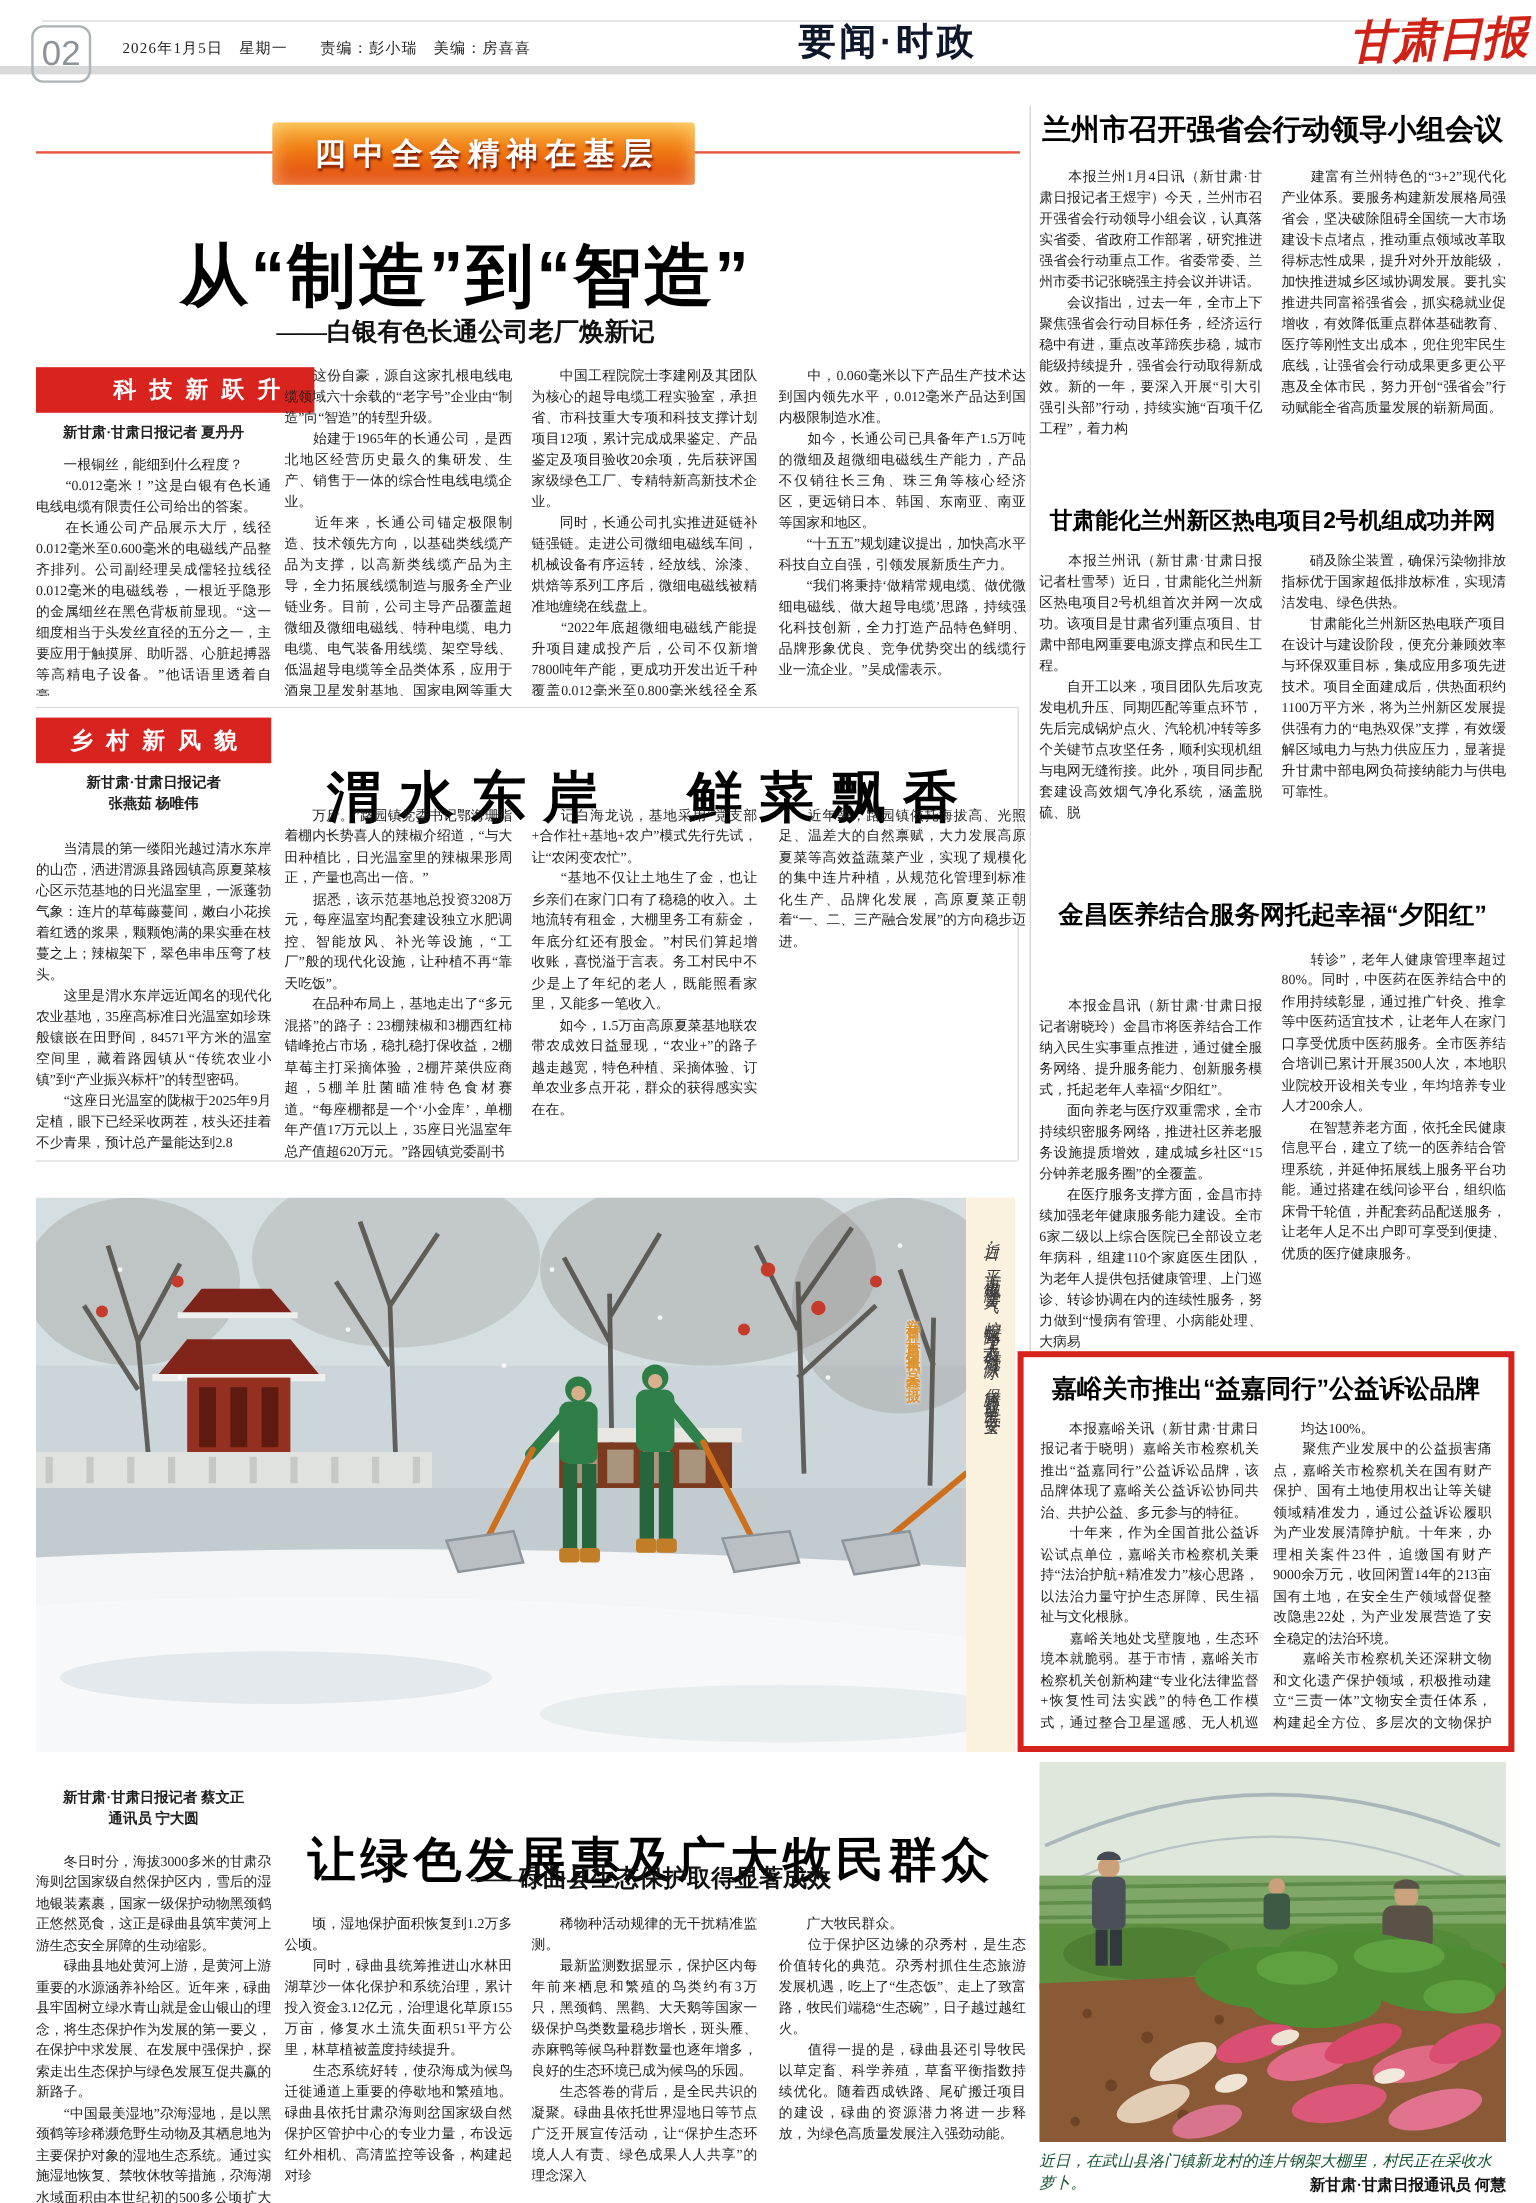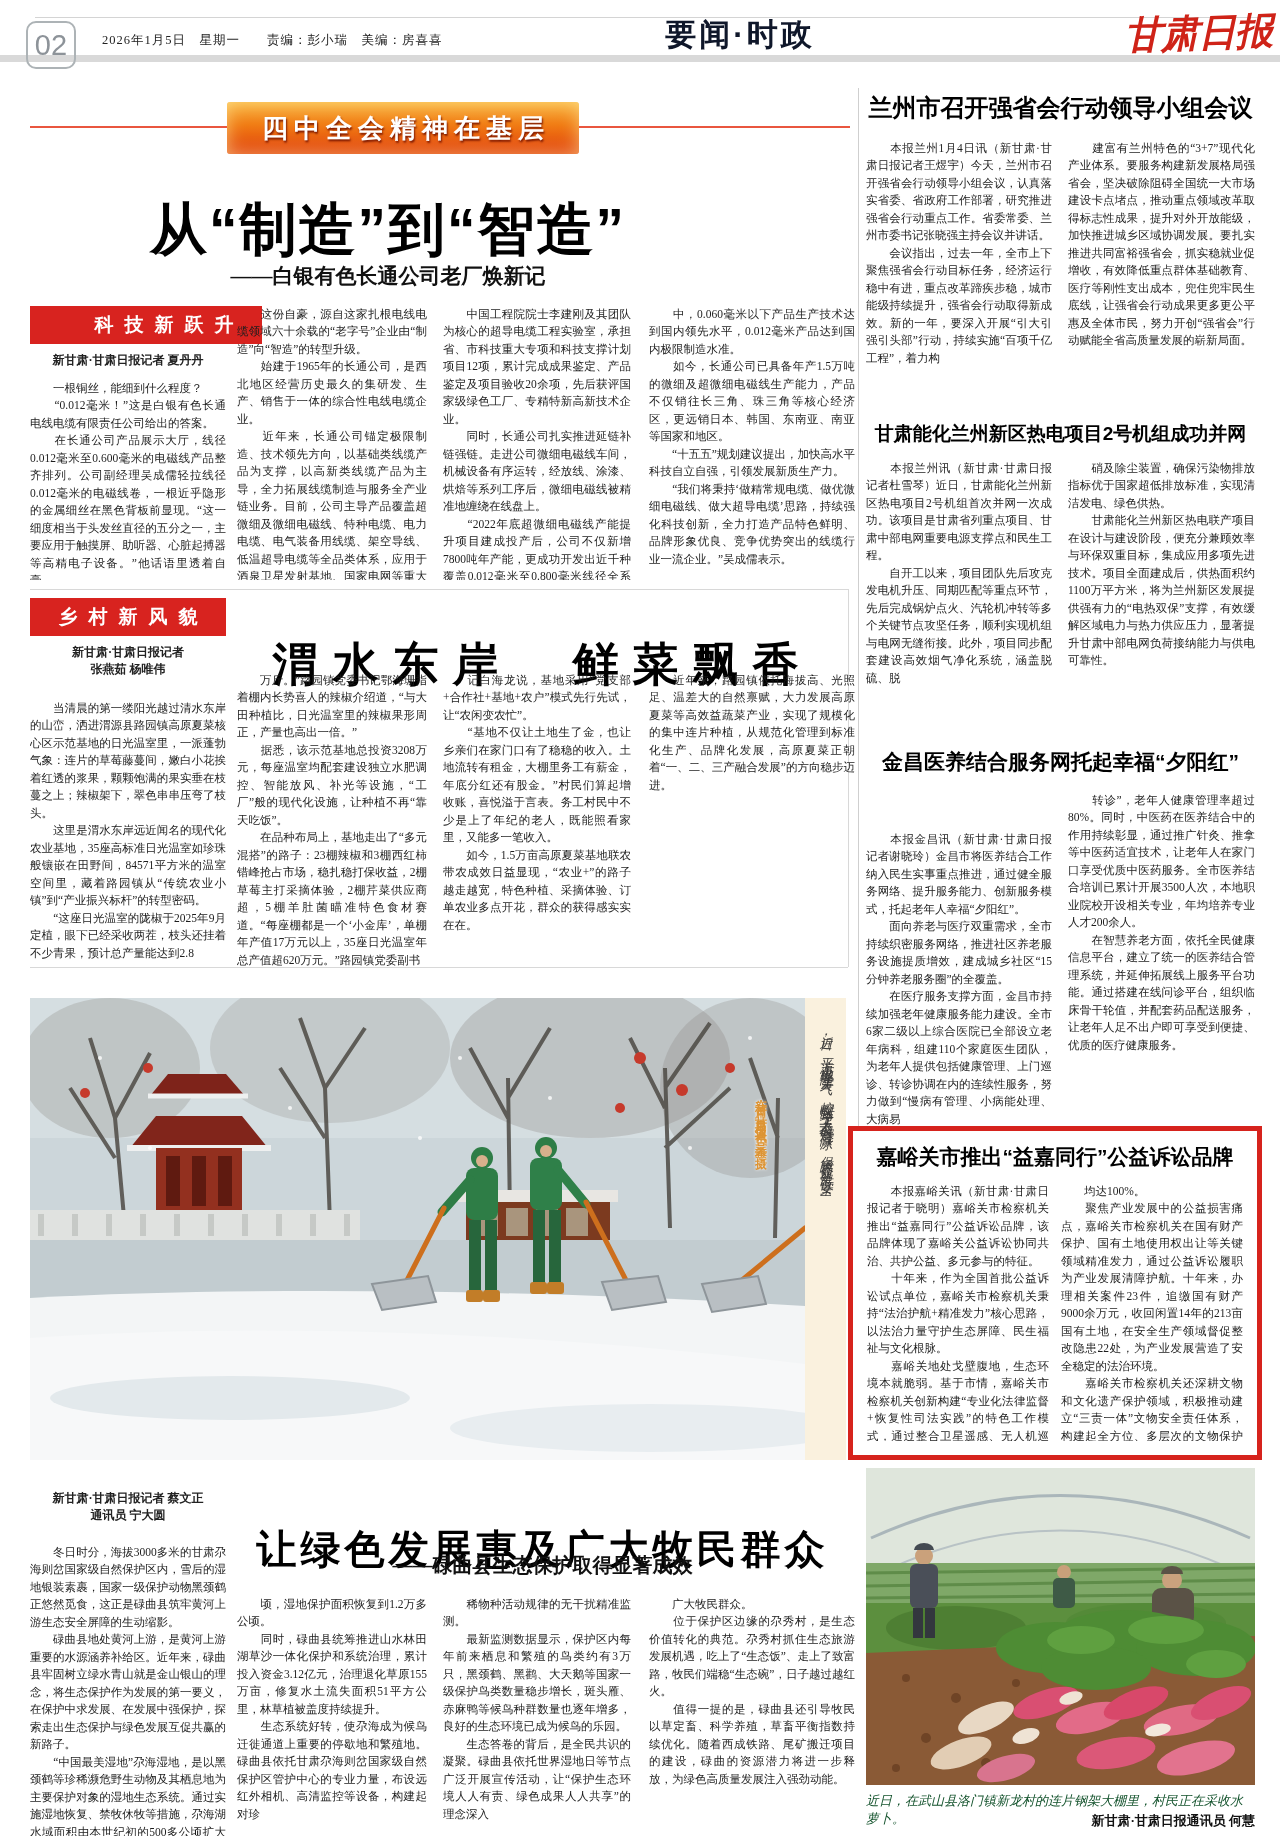--- a/index.html
+++ b/index.html
@@ -199,21 +199,21 @@
 
   <div class="abs vert" style="left:752px;top:1090px;height:350px;font-size:12px;font-weight:bold;color:#dd9434;text-shadow:0 0 3px #fff;">新甘肃·甘肃日报通讯员 吴希会 摄</div>
 
   <div class="abs" style="left:805px;top:998px;width:41px;height:462px;background:#faf1de;">
     <div class="vert kaiti" style="margin:28px auto 0 auto;height:420px;font-size:13px;color:#3a3a3a;">近日，平凉市出现降雪天气，崆峒区环卫工人及时清雪除冰，保障群众日常出行安全。</div>
   </div>
 
   <div class="abs rcHead" style="left:866px;top:92px;width:389px;font-size:24px;">兰州市召开强省会行动领导小组会议</div>
   <div class="abs col" style="left:866px;top:140px;width:186px;height:268px;">　　本报兰州1月4日讯（新甘肃·甘肃日报记者王煜宇）今天，兰州市召开强省会行动领导小组会议，认真落实省委、省政府工作部署，研究推进强省会行动重点工作。省委常委、兰州市委书记张晓强主持会议并讲话。
 　　会议指出，过去一年，全市上下聚焦强省会行动目标任务，经济运行稳中有进，重点改革蹄疾步稳，城市能级持续提升，强省会行动取得新成效。新的一年，要深入开展“引大引强引头部”行动，持续实施“百项千亿工程”，着力构</div>
-  <div class="abs col" style="left:1068px;top:140px;width:187px;height:268px;">　　建富有兰州特色的“3+7”现代化产业体系。要服务构建新发展格局强省会，坚决破除阻碍全国统一大市场建设卡点堵点，推动重点领域改革取得标志性成果，提升对外开放能级，加快推进城乡区域协调发展。要扎实推进共同富裕强省会，抓实稳就业促增收，有效降低重点群体基础教育、医疗等刚性支出成本，兜住兜牢民生底线，让强省会行动成果更多更公平惠及全体市民，努力开创“强省会”行动赋能全省高质量发展的崭新局面。</div>
+  <div class="abs col" style="left:1068px;top:140px;width:187px;height:268px;">　　建富有兰州特色的“3+2”现代化产业体系。要服务构建新发展格局强省会，坚决破除阻碍全国统一大市场建设卡点堵点，推动重点领域改革取得标志性成果，提升对外开放能级，加快推进城乡区域协调发展。要扎实推进共同富裕强省会，抓实稳就业促增收，有效降低重点群体基础教育、医疗等刚性支出成本，兜住兜牢民生底线，让强省会行动成果更多更公平惠及全体市民，努力开创“强省会”行动赋能全省高质量发展的崭新局面。</div>
 
   <div class="abs rcHead" style="left:866px;top:421px;width:389px;font-size:19px;">甘肃能化兰州新区热电项目2号机组成功并网</div>
   <div class="abs col" style="left:866px;top:460px;width:186px;height:248px;">　　本报兰州讯（新甘肃·甘肃日报记者杜雪琴）近日，甘肃能化兰州新区热电项目2号机组首次并网一次成功。该项目是甘肃省列重点项目、甘肃中部电网重要电源支撑点和民生工程。
 　　自开工以来，项目团队先后攻克发电机升压、同期匹配等重点环节，先后完成锅炉点火、汽轮机冲转等多个关键节点攻坚任务，顺利实现机组与电网无缝衔接。此外，项目同步配套建设高效烟气净化系统，涵盖脱硫、脱</div>
   <div class="abs col" style="left:1068px;top:460px;width:187px;height:248px;">　　硝及除尘装置，确保污染物排放指标优于国家超低排放标准，实现清洁发电、绿色供热。
 　　甘肃能化兰州新区热电联产项目在设计与建设阶段，便充分兼顾效率与环保双重目标，集成应用多项先进技术。项目全面建成后，供热面积约1100万平方米，将为兰州新区发展提供强有力的“电热双保”支撑，有效缓解区域电力与热力供应压力，显著提升甘肃中部电网负荷接纳能力与供电可靠性。</div>
 
   <div class="abs rcHead" style="left:866px;top:748px;width:389px;font-size:21px;">金昌医养结合服务网托起幸福“夕阳红”</div>
   <div class="abs col" style="left:866px;top:831px;width:186px;height:326px;">　　本报金昌讯（新甘肃·甘肃日报记者谢晓玲）金昌市将医养结合工作纳入民生实事重点推进，通过健全服务网络、提升服务能力、创新服务模式，托起老年人幸福“夕阳红”。
 　　面向养老与医疗双重需求，全市持续织密服务网络，推进社区养老服务设施提质增效，建成城乡社区“15分钟养老服务圈”的全覆盖。

